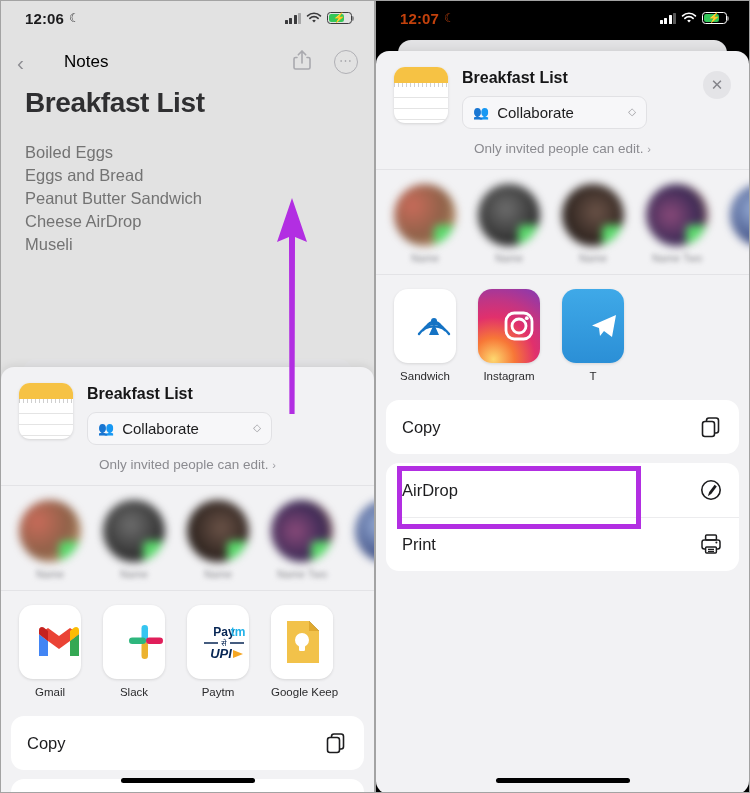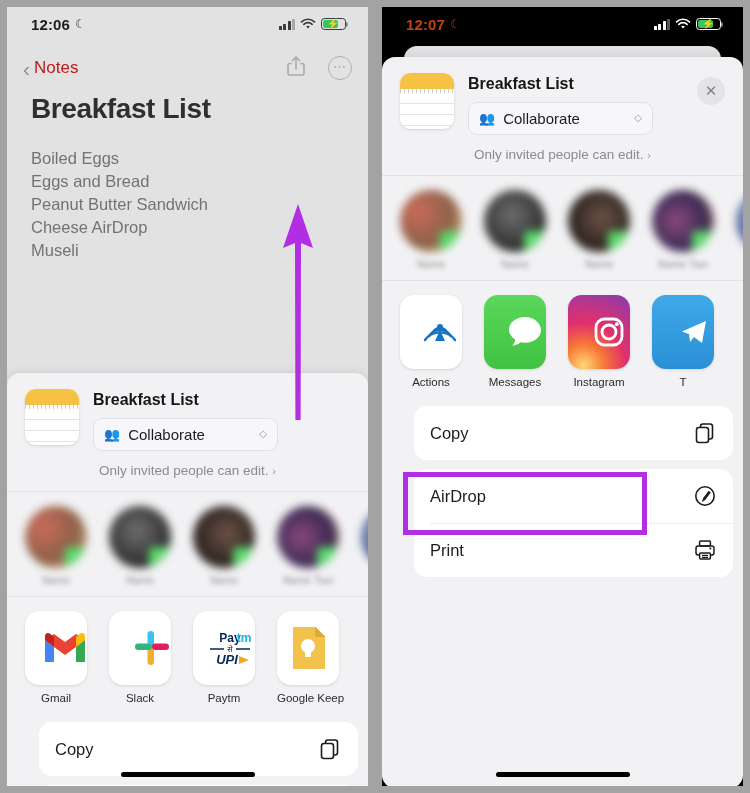--- a/index.html
+++ b/index.html
@@ -8,21 +8,21 @@
     background: #ffffff;
     font-family: "Liberation Sans", sans-serif;
     overflow: hidden;
   }
   .stage { position: relative; width: 750px; height: 793px; display: flex; }
 
   
   .panel {
     position: relative;
     width: 375px; height: 793px;
-    border: 7px solid #a3a3a3;
+    border: 1px solid #a3a3a3;
     overflow: hidden;
   }
   .panel-left  { background: #e2e2e2; }
   .panel-right { background: #000000; }
 
   
   .statusbar {
     position: absolute; top: 0; left: 0; right: 0; height: 34px;
     display: flex; align-items: center; justify-content: space-between;
     padding: 0 22px 0 24px;
@@ -68,21 +68,21 @@
   .statusbar.light .battery { color: #3a3a3c; }
 
   
   .navbar {
     position: absolute; top: 40px; left: 0; right: 0; height: 42px;
     display: flex; align-items: center; padding: 0 16px;
     color: #9b9b9f;
   }
   .nav-back { display: flex; align-items: center; gap: 4px; cursor: pointer; }
   .chev-left { font-size: 21px; line-height: 1; font-weight: 300; color: #8e8e93; }
-  .nav-back-label { font-size: 17px; color: #b91c1c; }
+  .nav-back-label { font-size: 17px; color: #000000; margin-left: 36px; }
   .nav-actions { margin-left: auto; display: flex; align-items: center; gap: 22px; }
   .icon-btn { cursor: pointer; color: #a9a9ae; }
   .circle-more {
     width: 24px; height: 24px; border-radius: 50%;
     border: 1.3px solid #b0b0b5; display: flex; align-items: center;
     justify-content: center; color: #a0a0a5; font-size: 13px;
     letter-spacing: 1px; line-height: 0; padding-bottom: 3px;
   }
 
   
@@ -174,21 +174,21 @@
   .app { width: 62px; flex: 0 0 auto; text-align: center; cursor: pointer; }
   .app-tile {
     width: 62px; height: 74px; border-radius: 14px; overflow: hidden;
     box-shadow: 0 1px 3px rgba(0,0,0,.12);
     display: flex; align-items: center; justify-content: flex-end;
     background: #fff; position: relative;
   }
   .app-name { margin-top: 7px; font-size: 11.5px; color: #2b2b2d; white-space: nowrap; }
 
   
-  .actions { padding: 8px 10px 0 10px; margin-left: 22px; }
+  .actions { padding: 8px 10px 0 10px; }
   .action-card {
     background: #ffffff; border-radius: 13px; overflow: hidden; margin-bottom: 9px;
   }
   .action-row {
     display: flex; align-items: center; justify-content: space-between;
     padding: 15px 16px; cursor: pointer; position: relative;
   }
   .action-row + .action-row::before {
     content: ""; position: absolute; left: 16px; right: 0; top: 0;
     height: 1px; background: #ececee;
@@ -499,29 +499,21 @@
           <div class="app-tile">
             <svg width="44" height="44" viewBox="0 0 44 44">
               <path d="M22 34c0-7 0-7 0-7" stroke="#1573c4" stroke-width="0"></path>
               <circle cx="22" cy="17" r="3" fill="#1573c4"></circle>
               <path d="M15 22a8 8 0 0 1 14 0" stroke="#1573c4" stroke-width="2.4" fill="none" stroke-linecap="round"></path>
               <path d="M11 26a13 13 0 0 1 22 0" stroke="#1573c4" stroke-width="2.4" fill="none" stroke-linecap="round"></path>
               <path d="M7 30a18.5 18.5 0 0 1 30 0" stroke="#1573c4" stroke-width="2.4" fill="none" stroke-linecap="round"></path>
               <path d="M22 20 L27 31 H17 Z" fill="#1573c4"></path>
             </svg>
           </div>
-          <div class="app-name">Actions</div>
-        </div>
-        <div class="app">
-          <div class="app-tile" style="background:linear-gradient(#5bd75b,#41c241)">
-            <svg width="42" height="42" viewBox="0 0 42 42">
-                <path d="M21 6C12 6 5 11.6 5 18.5c0 4 2.4 7.6 6.2 9.9-.3 2.4-1.4 4.6-3 6.3 3.5-.4 6.4-1.8 8.6-3.4 1.3.3 2.7.4 4.2.4 9 0 16-5.6 16-12.5S30 6 21 6z" fill="#fff"></path>
-              </svg>
-          </div>
-          <div class="app-name">Messages</div>
+          <div class="app-name">Sandwich</div>
         </div>
         <div class="app">
           <div class="app-tile" style="background:radial-gradient(circle at 25% 95%,#fdd86f 0%,#f77737 25%,#e1306c 50%,#c13584 70%,#833ab4 100%)">
             <svg width="42" height="42" viewBox="0 0 42 42">
                 <rect x="8" y="8" width="26" height="26" rx="8.4" stroke="#fff" stroke-width="2.8" fill="none"></rect>
                 <circle cx="21" cy="21" r="7" stroke="#fff" stroke-width="2.8" fill="none"></circle>
                 <circle cx="28.8" cy="13.2" r="1.9" fill="#fff"></circle>
               </svg>
           </div>
           <div class="app-name">Instagram</div>

